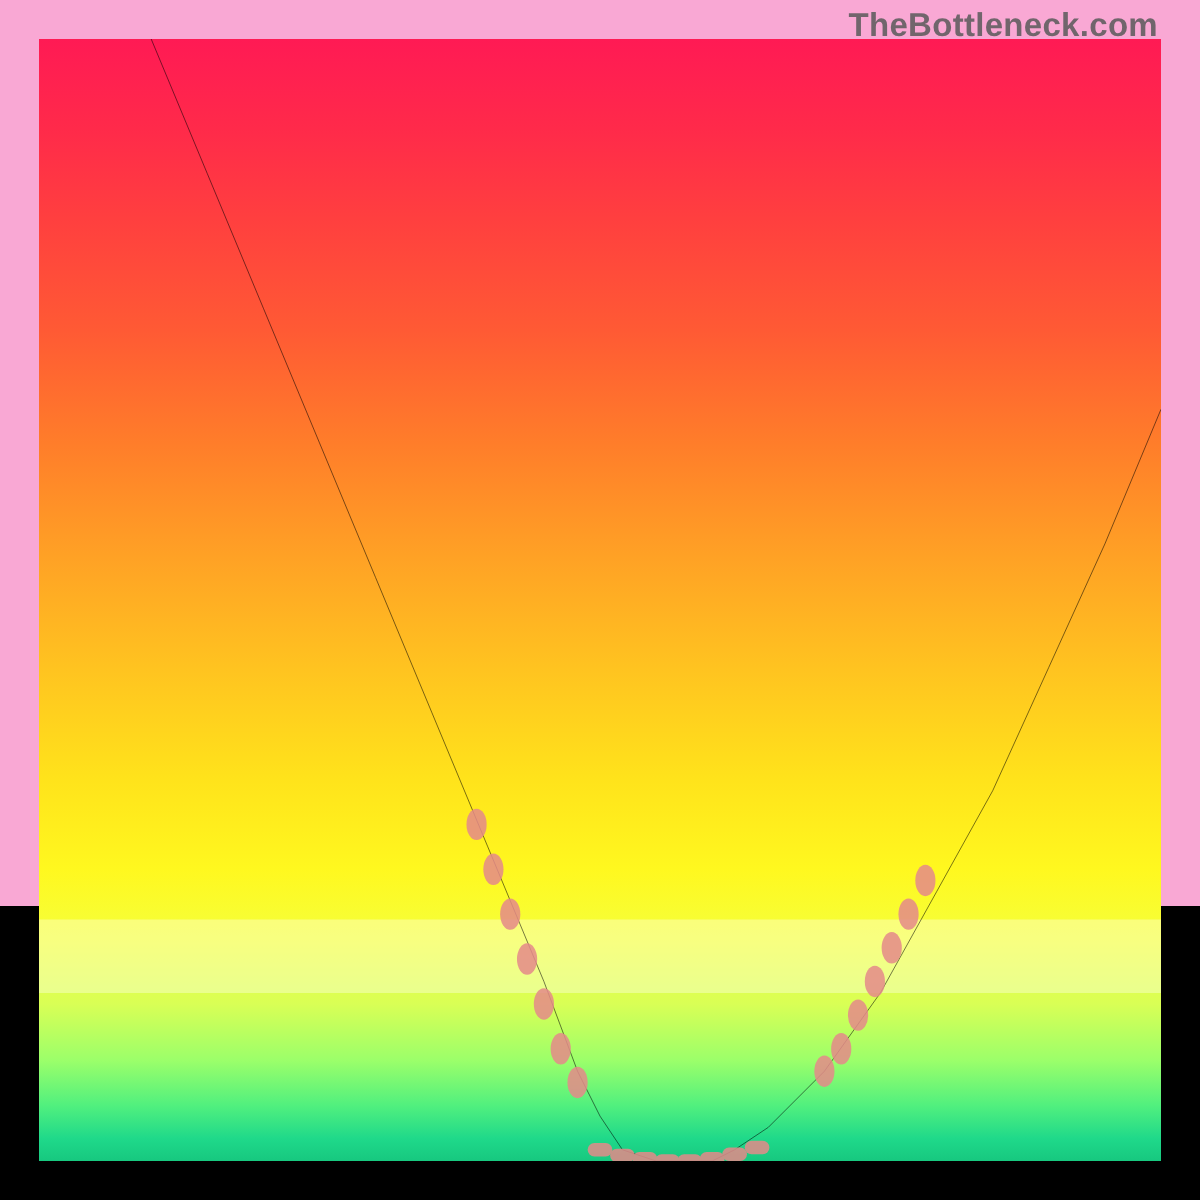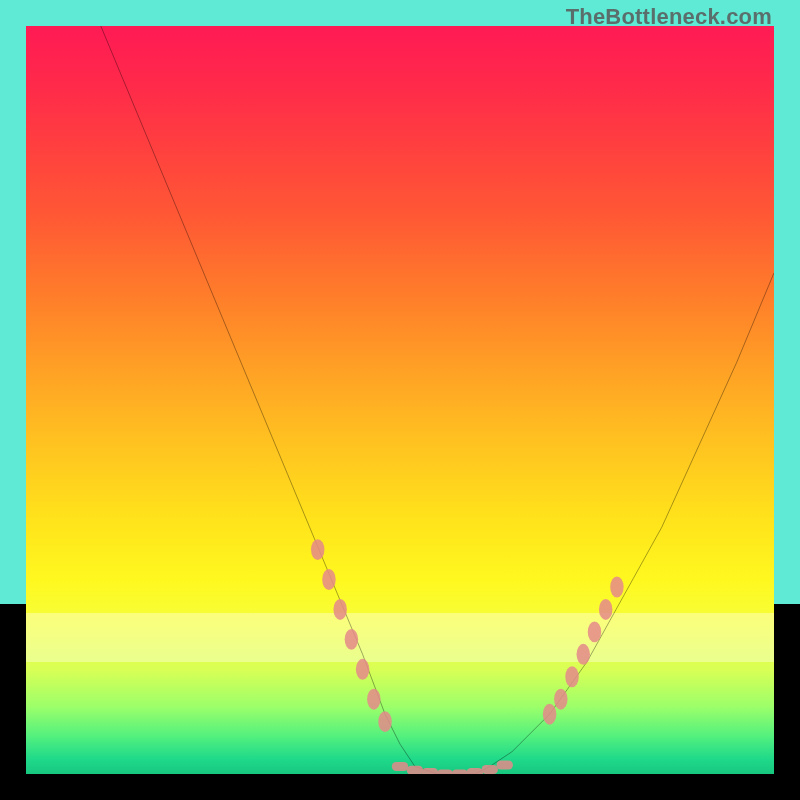--- a/index.html
+++ b/index.html
@@ -8,21 +8,21 @@
     width: 800px;
     height: 800px;
     background: #000;
     overflow: hidden;
     font-family: Arial, Helvetica, sans-serif;
   }
   .stage {
     position: relative;
     width: 800px;
     height: 604px;
-    background: #5eead4;
+    background: #f9a8d4;
   }
   .plot {
     position: absolute;
     left: 26px;
     top: 26px;
     width: 748px;
     height: 748px;
     
     background: linear-gradient(
       to bottom,

